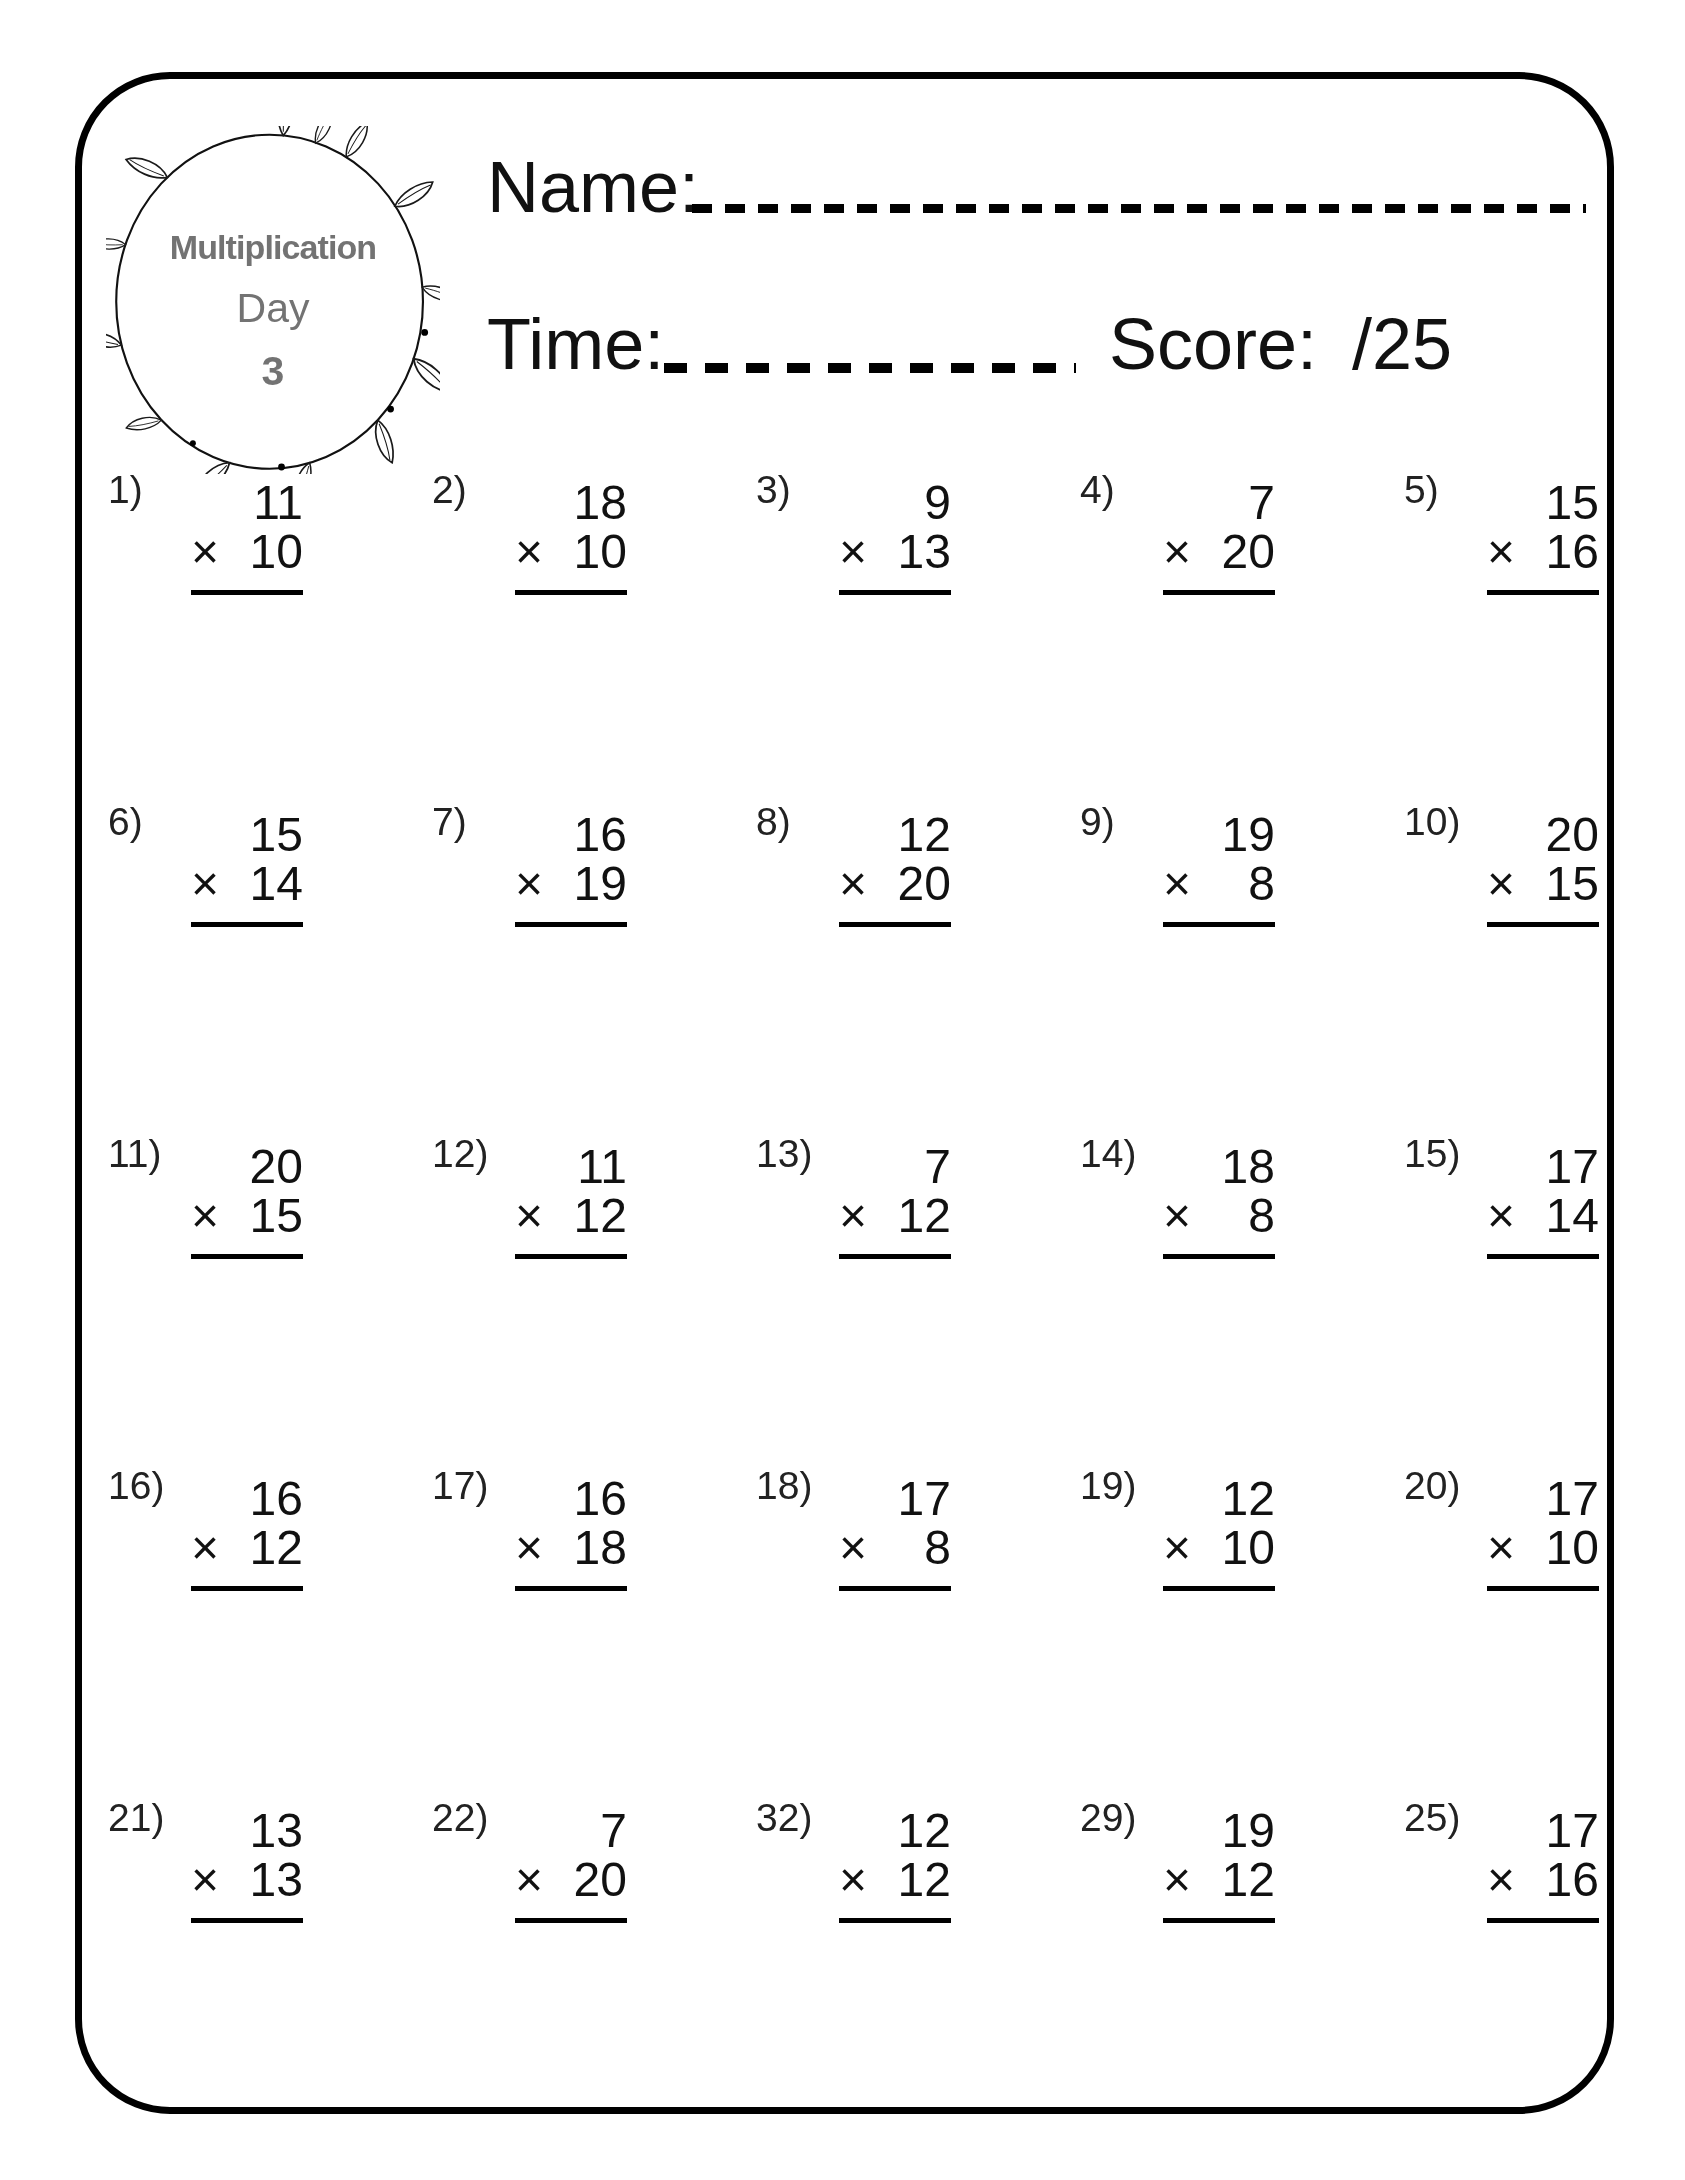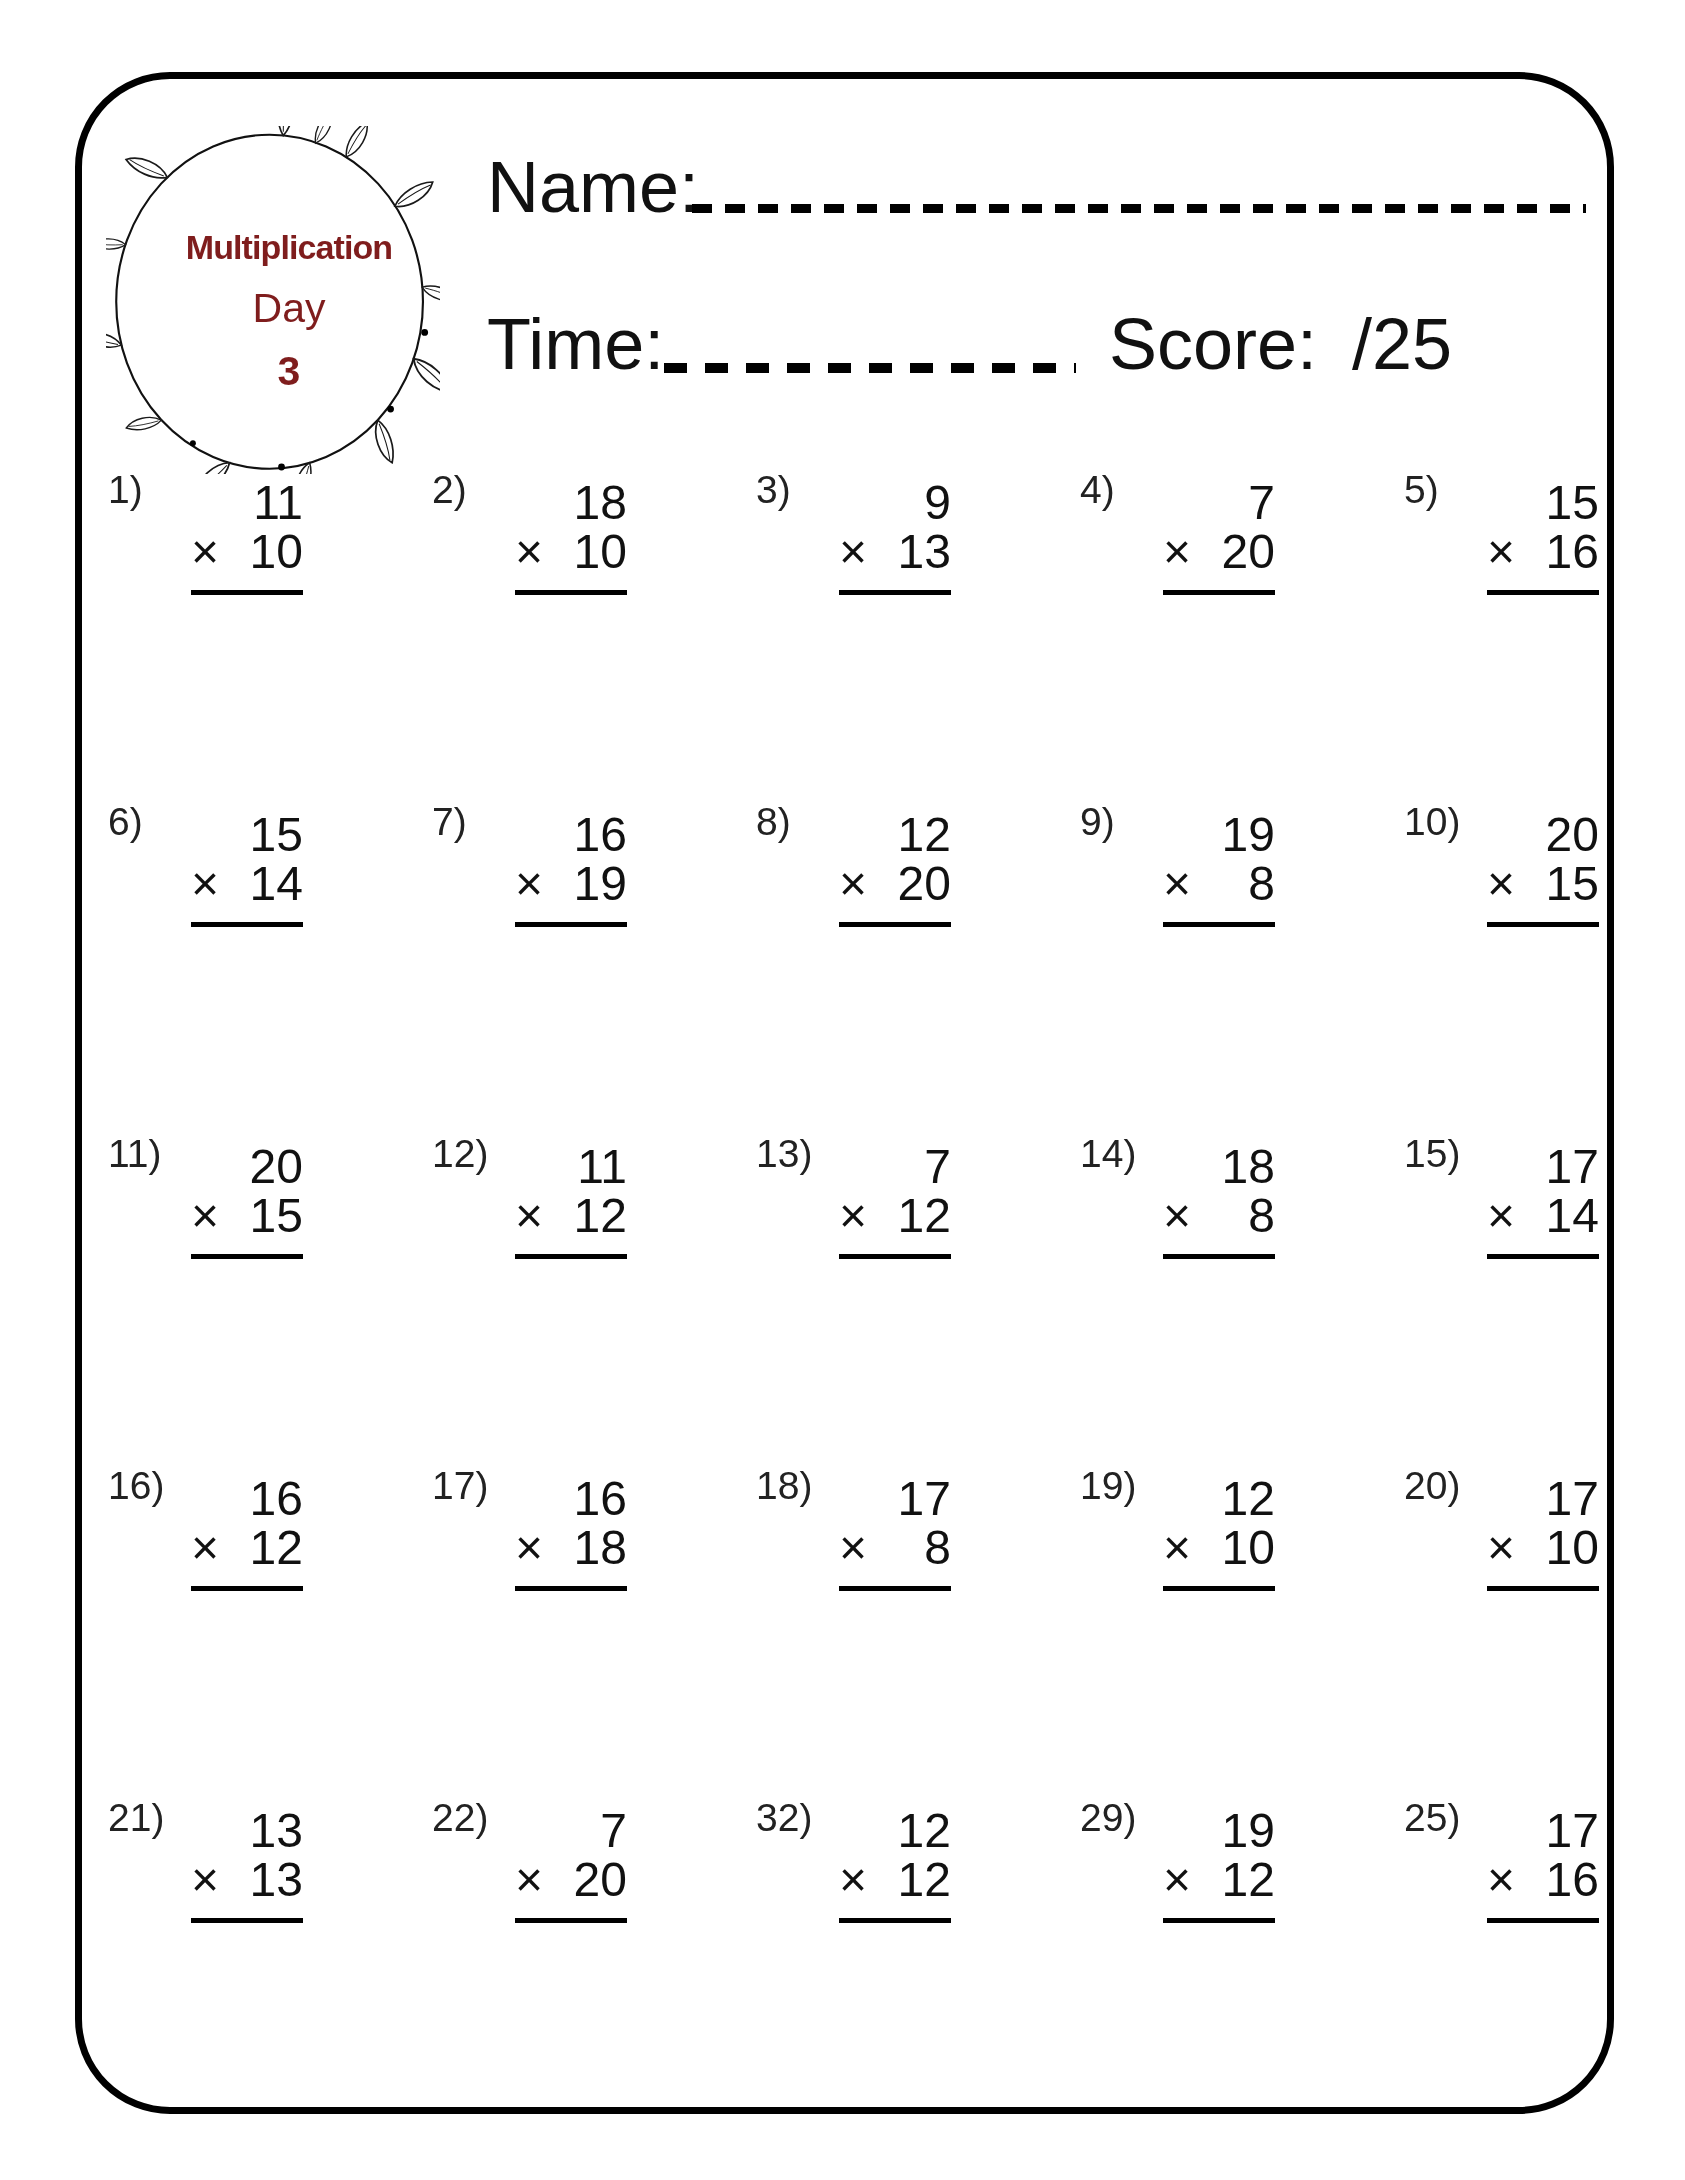--- a/index.html
+++ b/index.html
@@ -7,21 +7,21 @@
     width:1686px;height:2181px;position:relative;overflow:hidden;
     font-family:"Liberation Sans",sans-serif;color:#111;
   }
   .frame{
     position:absolute;left:75px;top:72px;width:1539px;height:2042px;
     border:7.7px solid #000;border-radius:95px;box-sizing:border-box;
   }
   
   .logo{position:absolute;left:106px;top:126px;width:334px;height:348px;}
   .logo svg{position:absolute;left:0;top:0;width:100%;height:100%;}
-  .logo-text{position:absolute;left:16px;width:100%;text-align:center;line-height:1;color:#7f1d1d;}
+  .logo-text{position:absolute;left:0;width:100%;text-align:center;line-height:1;color:#737373;}
   .logo-line1{top:104px;font-size:34px;font-weight:600;letter-spacing:-0.9px;}
   .logo-line2{top:162px;font-size:41px;font-weight:400;}
   .logo-line3{top:225px;font-size:41px;font-weight:600;}
   .hdr-label{position:absolute;font-size:72px;line-height:1;font-weight:500;white-space:nowrap;}
   .name-label{left:487px;top:151px;}
   .time-label{left:487px;top:308px;}
   .score-label{left:1109px;top:308px;}
   .score-value{left:1352px;top:308px;font-weight:500;}
   .fill-line{position:absolute;}
   .name-line{

